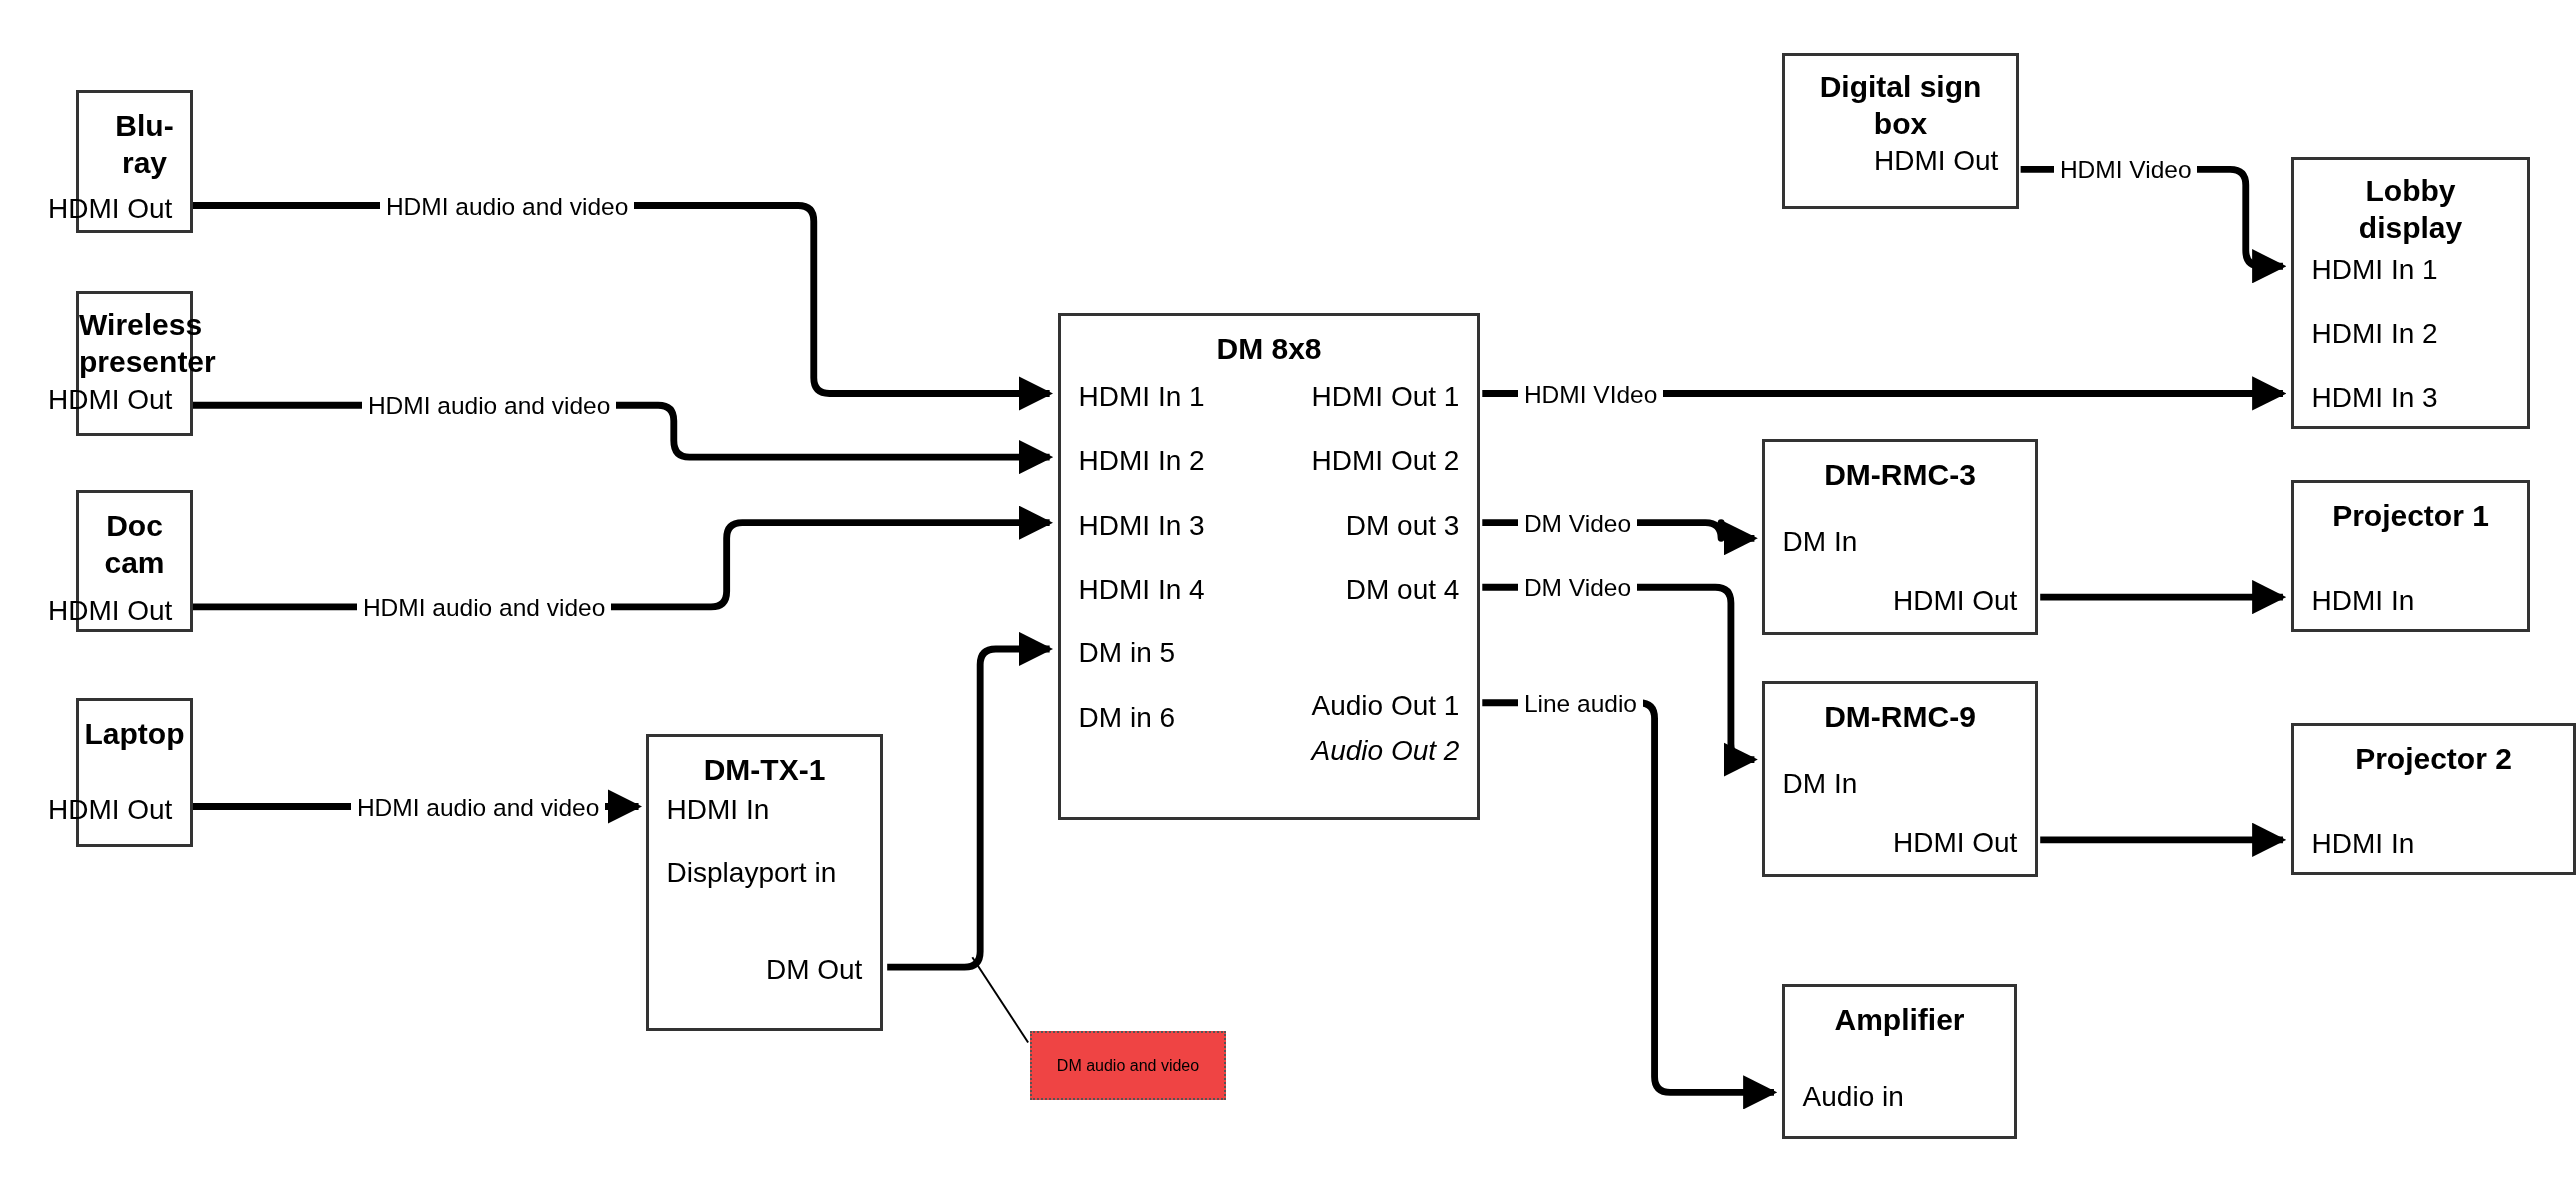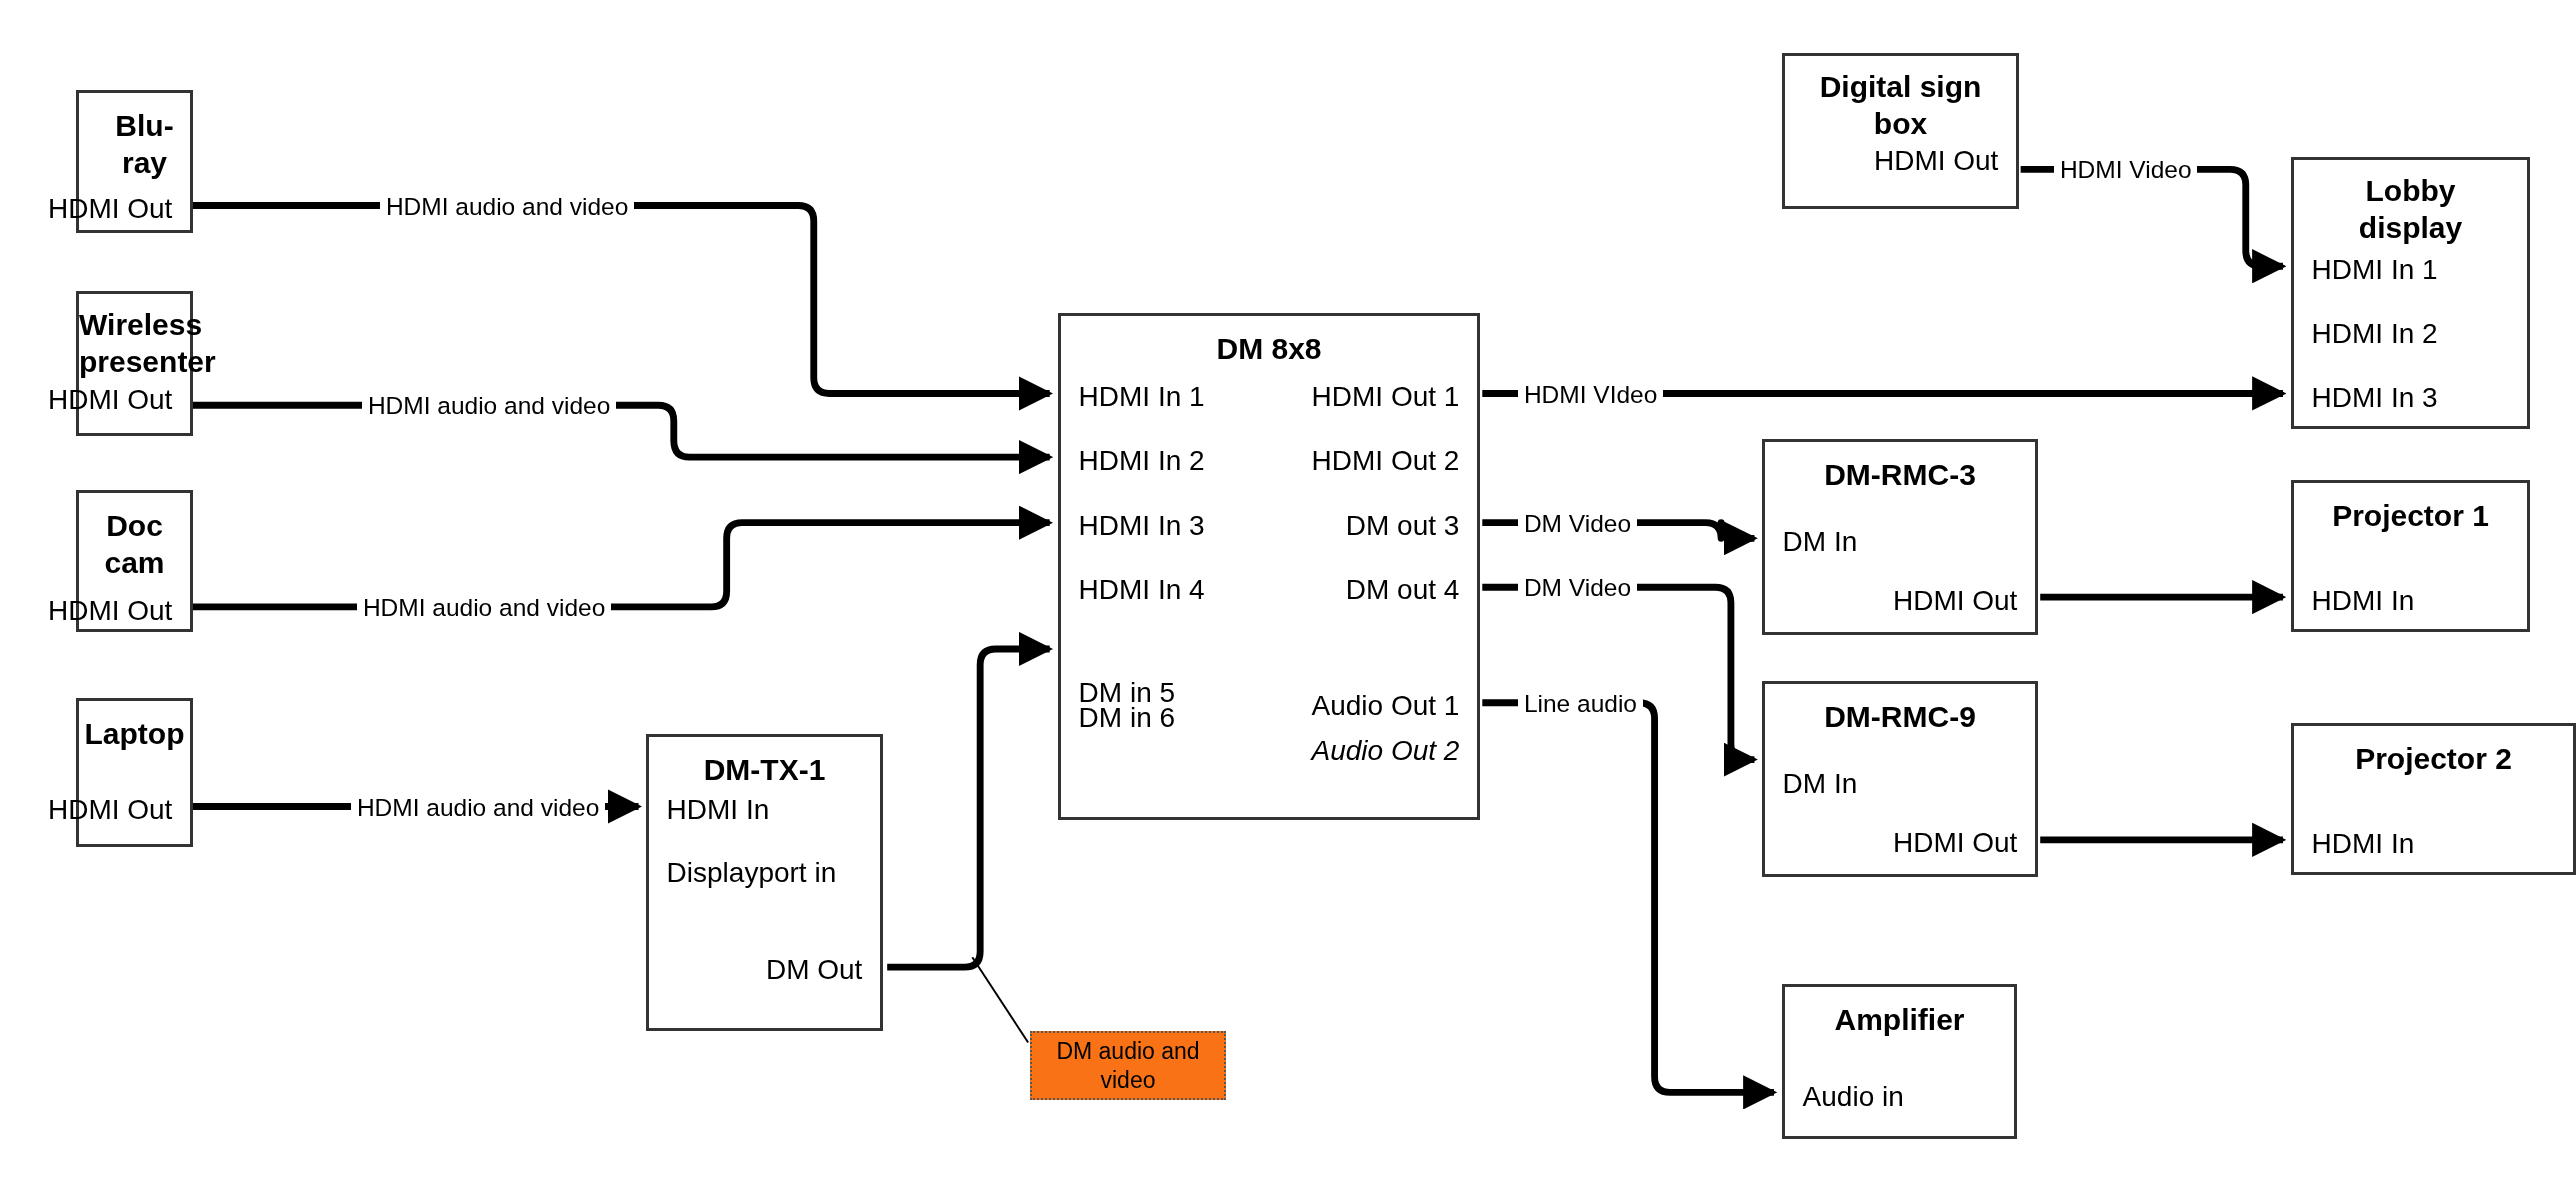--- a/index.html
+++ b/index.html
@@ -44,22 +44,22 @@
     color: #000000;
     white-space: nowrap;
   }
   .port.left  { left: 17.6px;  text-align: left; }
   .port.right { right: 17.6px; text-align: right; }
   
   .callout {
     position: absolute;
     box-sizing: border-box;
     border: 2px dotted #555555;
-    background: #f97316;
-    font-size: 23px;
+    background: #ef4444;
+    font-size: 16px;
     line-height: 29px;
     color: #000000;
     text-align: center;
     display: flex;
     align-items: center;
     justify-content: center;
     padding: 3.9px 5.9px;
     z-index: 4;
   }
   
@@ -177,21 +177,21 @@
     <div class="port right" style="top:216px;">DM Out</div>
   </div>
 
   <div class="box" style="left:1058px; top:313px; width:422px; height:507px;">
     <div class="box-title" style="top:13.7px;">DM 8x8</div>
 
     <div class="port left" style="top:64px;">HDMI In 1</div>
     <div class="port left" style="top:128px;">HDMI In 2</div>
     <div class="port left" style="top:193px;">HDMI In 3</div>
     <div class="port left" style="top:257px;">HDMI In 4</div>
-    <div class="port left" style="top:320px;margin-top:40px;">DM in 5</div>
+    <div class="port left" style="top:320px;">DM in 5</div>
     <div class="port left" style="top:385px;">DM in 6</div>
 
     <div class="port right" style="top:64px;">HDMI Out 1</div>
     <div class="port right" style="top:128px;">HDMI Out 2</div>
     <div class="port right" style="top:193px;">DM out 3</div>
     <div class="port right" style="top:257px;">DM out 4</div>
     <div class="port right" style="top:373px;">Audio Out 1</div>
     <div class="port right" style="top:418px;font-style:italic;">Audio Out 2</div>
   </div>
 

